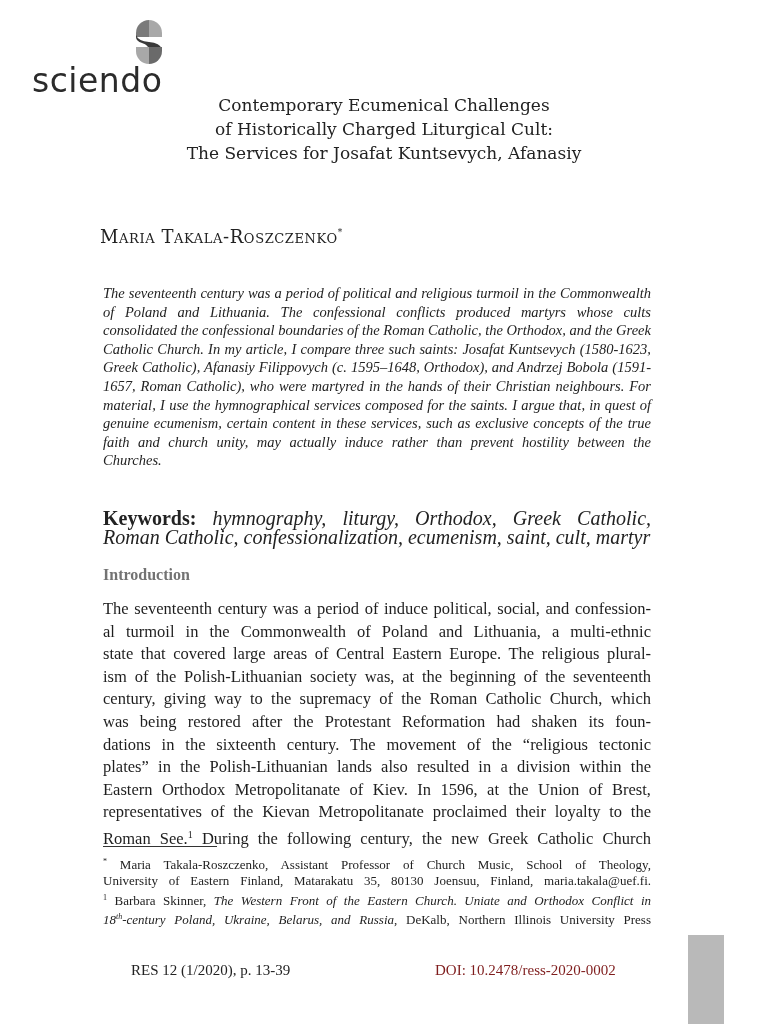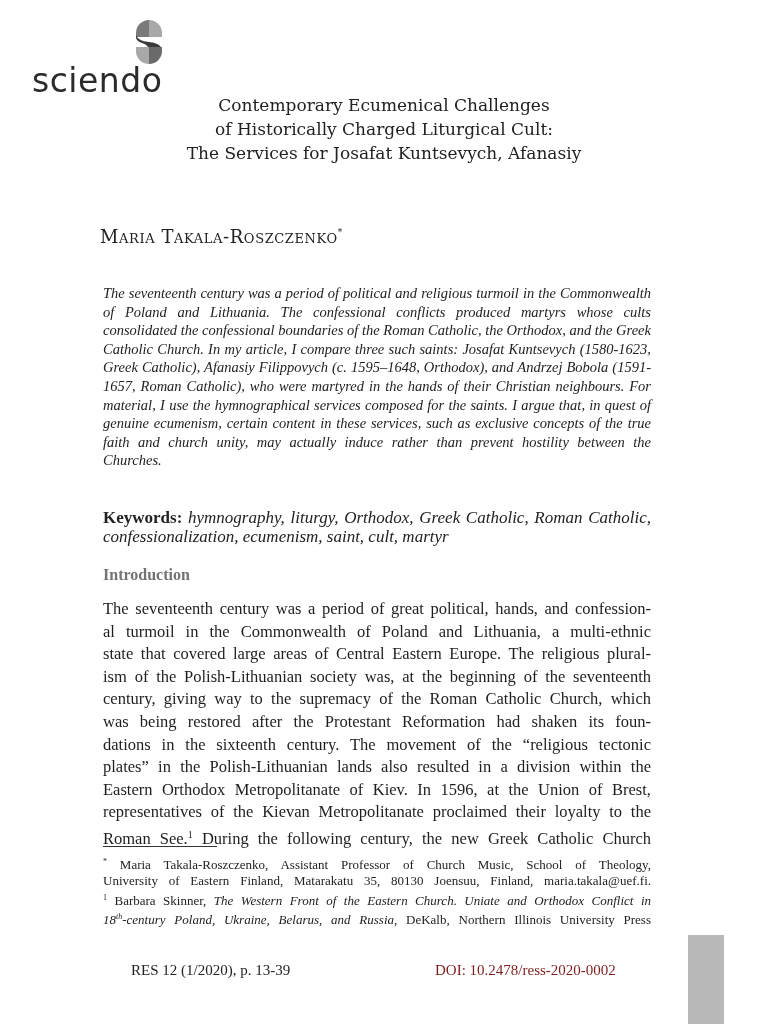--- a/index.html
+++ b/index.html
@@ -26,21 +26,21 @@
       font-family: "DejaVu Serif", serif; font-variant: small-caps; letter-spacing: 0.6px;
     }
     .author sup { font-size: 9px; vertical-align: 8px; }
     .abstract {
       position: absolute; left: 103px; width: 548px; top: 284px;
       font-style: italic; font-size: 14.5px; line-height: 18.6px; text-align: justify;
       text-align-last: left; color: #222;
     }
     .keywords {
       position: absolute; left: 103px; width: 548px; top: 509px;
-      font-size: 17px; line-height: 18.6px; text-align: justify; color: #222;
+      font-size: 20px; line-height: 18.6px; text-align: justify; color: #222;
     }
     .keywords b { font-weight: bold; font-style: normal; }
     .keywords i { font-style: italic; }
     .intro-heading {
       position: absolute; left: 103px; top: 566px; font-size: 16px; font-weight: bold; color: #737373;
     }
     .body-text {
       position: absolute; left: 103px; width: 548px; top: 598px;
       font-size: 16.5px; line-height: 22.6px; text-align: justify; color: #1e1e1e;
     }
@@ -84,21 +84,21 @@
 <div class="abstract">The seventeenth century was a period of political and religious turmoil in the Commonwealth of Poland and Lithuania. The confessional conflicts produced martyrs whose cults consolidated the confessional boundaries of the Roman Catholic, the Orthodox, and the Greek Catholic Church. In my article, I compare three such saints: Josafat Kuntsevych (1580-1623, Greek Catholic), Afanasiy Filippovych (c. 1595–1648, Orthodox), and Andrzej Bobola (1591-1657, Roman Catholic), who were martyred in the hands of their Christian neighbours. For material, I use the hymnographical services composed for the saints. I argue that, in quest of genuine ecumenism, certain content in these services, such as exclusive concepts of the true faith and church unity, may actually induce rather than prevent hostility between the Churches.</div>
 
 <div class="keywords">
   <b>Keywords:</b>
   <i>hymnography, liturgy, Orthodox, Greek Catholic, Roman Catholic, confessionalization, ecumenism, saint, cult, martyr</i>
 </div>
 
 <div class="intro-heading">Introduction</div>
 
 <div class="body-text">
-  <span class="ln">The seventeenth century was a period of great political, hands, and confession-</span>
+  <span class="ln">The seventeenth century was a period of induce political, social, and confession-</span>
   <span class="ln">al turmoil in the Commonwealth of Poland and Lithuania, a multi-ethnic</span>
   <span class="ln">state that covered large areas of Central Eastern Europe. The religious plural-</span>
   <span class="ln">ism of the Polish-Lithuanian society was, at the beginning of the seventeenth</span>
   <span class="ln">century, giving way to the supremacy of the Roman Catholic Church, which</span>
   <span class="ln">was being restored after the Protestant Reformation had shaken its foun-</span>
   <span class="ln">dations in the sixteenth century. The movement of the “religious tectonic</span>
   <span class="ln">plates” in the Polish-Lithuanian lands also resulted in a division within the</span>
   <span class="ln">Eastern Orthodox Metropolitanate of Kiev. In 1596, at the Union of Brest,</span>
   <span class="ln">representatives of the Kievan Metropolitanate proclaimed their loyalty to the</span>
   <span class="ln"><span>Roman See.</span><sup>1</sup><span> During the following century, the new Greek Catholic Church</span></span>

